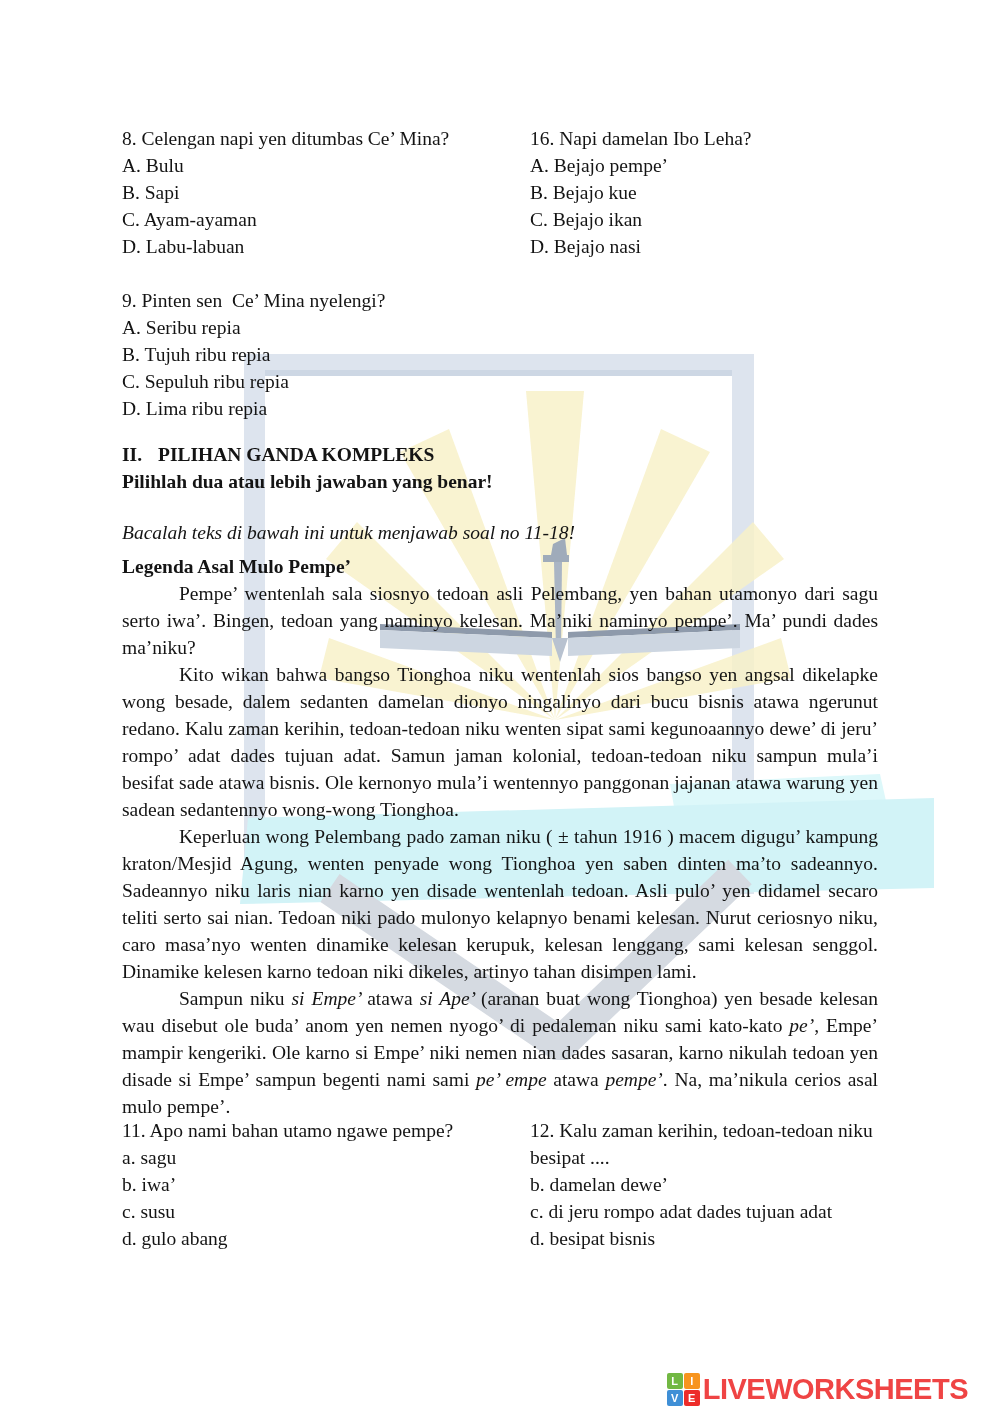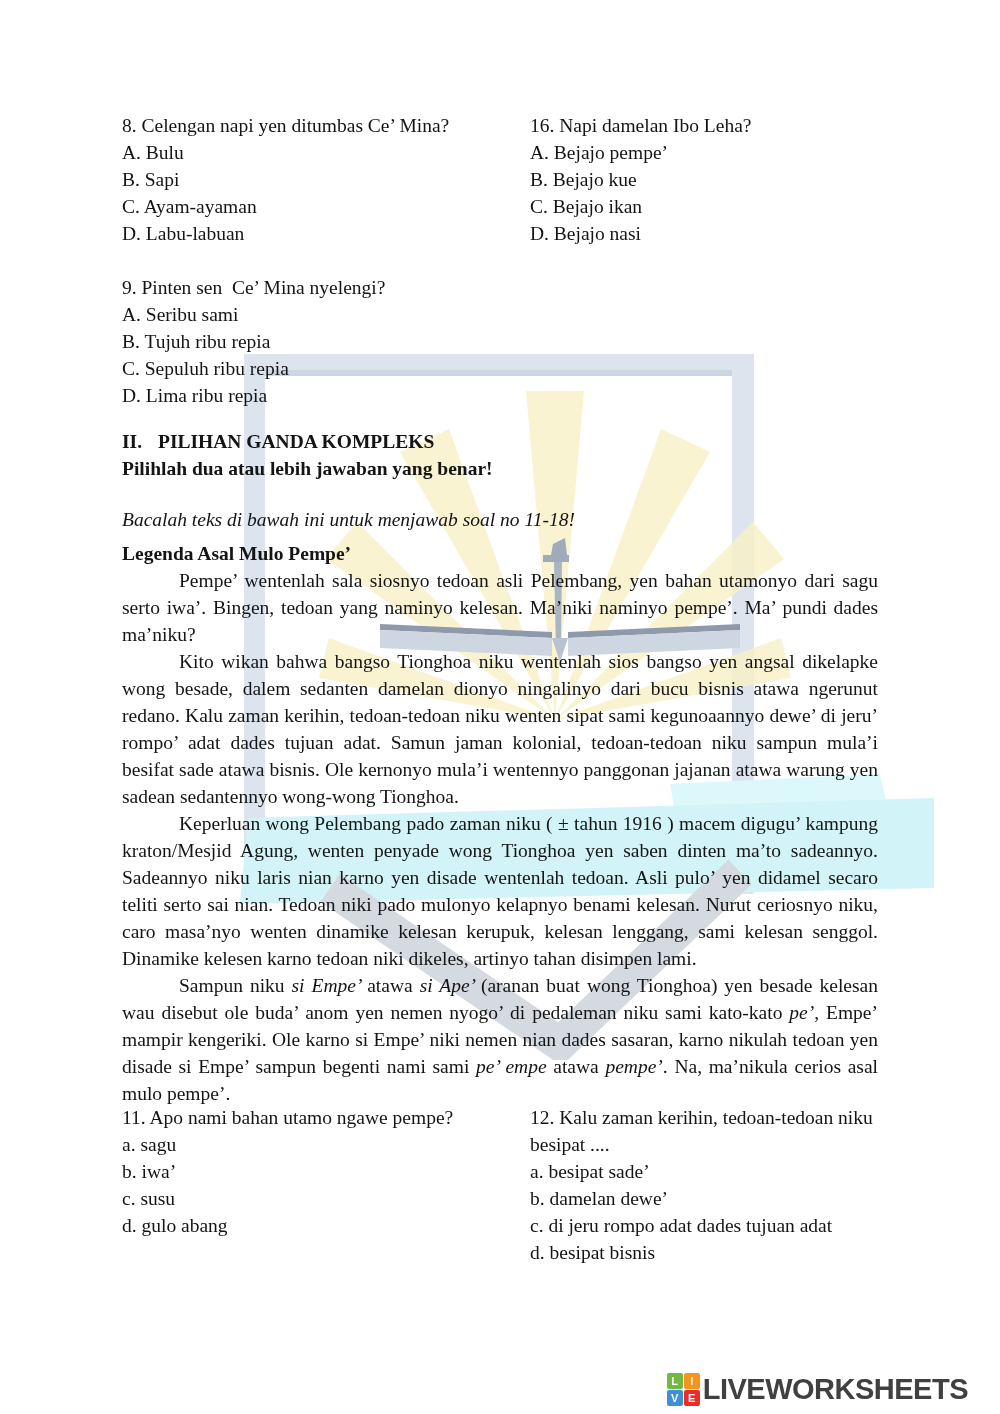--- a/index.html
+++ b/index.html
@@ -1,38 +1,38 @@
 <!DOCTYPE html>
 <html><head>
 <meta charset="utf-8">
 <style>
   html,body{margin:0;padding:0;background:#fff;}
   .page{position:relative;width:1000px;height:1414px;background:#ffffff;overflow:hidden;
         font-family:"Liberation Serif", serif;font-size:19.5px;color:#141414;}
   .wm{position:absolute;left:240px;top:348px;width:700px;height:712px;z-index:0;}
-  .content{position:absolute;inset:0;z-index:1;}
+  .content{position:absolute;inset:0;z-index:1;margin-top:13px;}
   .abs{position:absolute;}
   .row{position:absolute;left:122px;right:122px;display:flex;}
   .col-l{width:408px;}
   .col-r{width:348px;}
   .q-title{line-height:27px;white-space:pre-wrap;}
   .opt{line-height:27px;}
   .bold{font-weight:bold;}
   .sec2 div{line-height:27px;}
   .secnum{display:inline-block;width:36px;}
   .prompt{font-style:italic;line-height:27px;}
   .article{position:absolute;left:122px;top:540px;width:756px;}
   .art-title{font-weight:bold;line-height:27px;}
   .article p{margin:0;text-align:justify;text-indent:57px;line-height:27px;}
   .footer{position:absolute;right:32px;bottom:8px;display:flex;align-items:center;gap:3px;
           font-family:"Liberation Sans", sans-serif;}
   .lwicon{display:grid;grid-template-columns:16px 16px;grid-template-rows:16px 16px;gap:1px;}
   .sq{display:flex;align-items:center;justify-content:center;border-radius:2px;
       color:#fff;font-size:11px;font-weight:bold;line-height:1;}
-  .brand{font-size:29px;font-weight:bold;color:#404040;letter-spacing:-0.5px;}
+  .brand{font-size:29px;font-weight:bold;color:#ef4444;letter-spacing:-0.5px;}
 </style>
 </head>
 <body>
 
 <div class="page">
 
   <svg class="wm" viewBox="0 0 700 712" aria-hidden="true">
     <g>
       <rect x="4" y="6" width="510" height="22" fill="#dde4ee"></rect>
       <rect x="4" y="22" width="510" height="6" fill="#cdd7e4"></rect>
@@ -81,21 +81,21 @@
         <div class="q-title">16. Napi damelan Ibo Leha?</div>
         <div class="opt">A. Bejajo pempe’</div>
         <div class="opt">B. Bejajo kue</div>
         <div class="opt">C. Bejajo ikan</div>
         <div class="opt">D. Bejajo nasi</div>
       </div>
     </div>
 
     <div class="abs" style="left:122px;top:274px">
       <div class="q-title">9. Pinten sen  Ce’ Mina nyelengi?</div>
-      <div class="opt">A. Seribu sami</div>
+      <div class="opt">A. Seribu repia</div>
       <div class="opt">B. Tujuh ribu repia</div>
       <div class="opt">C. Sepuluh ribu repia</div>
       <div class="opt">D. Lima ribu repia</div>
     </div>
 
     <div class="abs bold sec2" style="left:122px;top:428px">
       <div>
         <span class="secnum">II.</span><span>PILIHAN GANDA KOMPLEKS</span>
       </div>
       <div>Pilihlah dua atau lebih jawaban yang benar!</div>
@@ -114,21 +114,20 @@
     <div class="row" style="top:1104px">
       <div class="col-l">
         <div class="q-title">11. Apo nami bahan utamo ngawe pempe?</div>
         <div class="opt">a. sagu</div>
         <div class="opt">b. iwa’</div>
         <div class="opt">c. susu</div>
         <div class="opt">d. gulo abang</div>
       </div>
       <div class="col-r">
         <div class="q-title">12. Kalu zaman kerihin, tedoan-tedoan niku besipat ....</div>
-        <div class="opt">a. besipat sade’</div>
         <div class="opt">b. damelan dewe’</div>
         <div class="opt">c. di jeru rompo adat dades tujuan adat</div>
         <div class="opt">d. besipat bisnis</div>
       </div>
     </div>
 
     <div class="footer">
       <div class="lwicon">
         <span class="sq" style="background:#72b843">L</span>
         <span class="sq" style="background:#f7941e">I</span>

